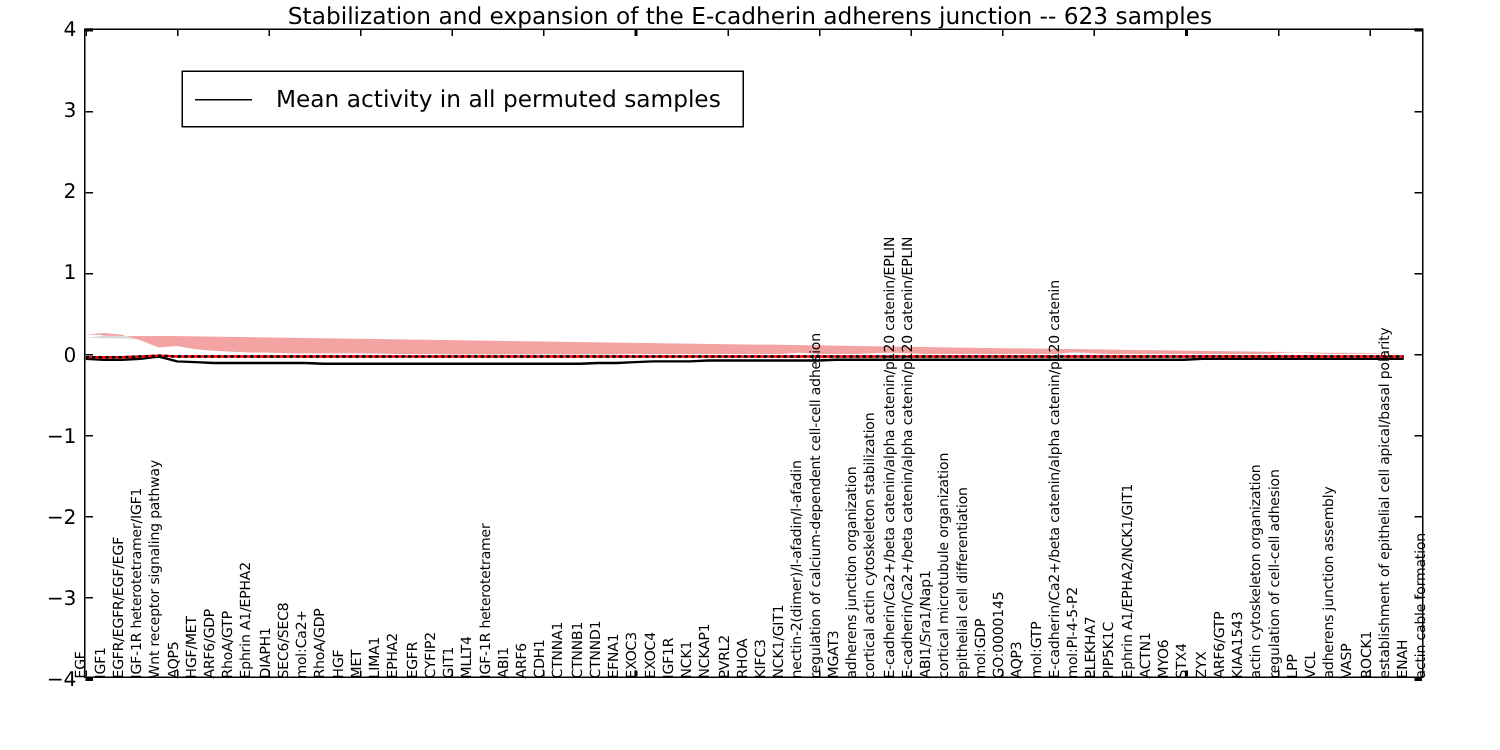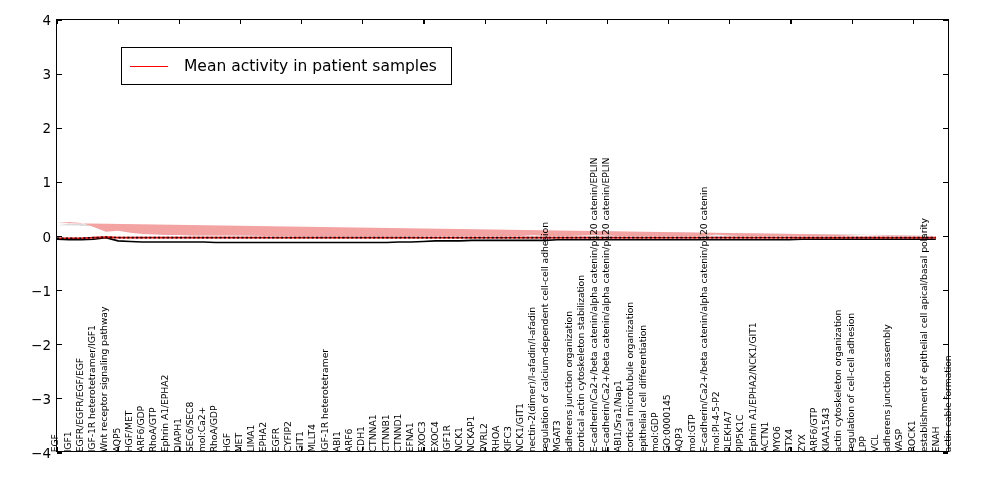--- a/index.html
+++ b/index.html
@@ -49,20 +49,21 @@
   .legrow{display:flex;align-items:center;height:26px;}
   .legline{width:38px;height:0;border-top:1.6px solid #000;margin-right:16px;}
   .legline.red{border-top-color:#ff0000;}
   .legtxt{font-size:15.5px;color:#000;white-space:nowrap;}
 </style>
 </head>
 <body>
 
 <div id="fig">
 
+  <div id="title">Stabilization and expansion of the E-cadherin adherens junction -- 623 samples</div>
 
 
   <div id="axes">
     <svg id="plotsvg" viewBox="0 0 893 433" preserveAspectRatio="none">
         <path d="M0.00 206.22 L12.23 204.59 L24.47 204.59 L36.70 207.30 L48.93 210.00 L61.16 210.00 L73.40 212.71 L85.63 214.34 L97.86 214.88 L110.10 215.42 L122.33 215.96 L134.56 216.50 L146.79 216.50 L159.03 216.50 L171.26 216.50 L183.49 216.50 L195.73 217.04 L207.96 217.04 L220.19 217.04 L232.42 217.04 L244.66 217.58 L256.89 217.58 L269.12 217.58 L281.36 217.58 L293.59 217.58 L305.82 217.58 L318.05 217.58 L330.29 217.58 L342.52 217.58 L354.75 217.58 L366.99 217.04 L379.22 216.50 L391.45 216.50 L403.68 216.50 L415.92 216.50 L428.15 216.50 L440.38 216.50 L452.62 216.50 L464.85 216.50 L477.08 216.50 L489.32 216.50 L501.55 216.50 L513.78 216.50 L526.01 216.50 L538.25 216.50 L550.48 216.50 L562.71 216.50 L574.95 216.50 L587.18 216.50 L599.41 216.50 L611.64 216.50 L623.88 216.50 L636.11 216.50 L648.34 216.50 L660.58 216.50 L672.81 216.50 L685.04 216.50 L697.27 216.50 L709.51 216.50 L721.74 216.50 L733.97 216.50 L746.21 215.96 L758.44 215.96 L770.67 215.96 L782.90 215.96 L795.14 215.96 L807.37 215.96 L819.60 215.96 L831.84 215.96 L844.07 216.50 L856.30 216.50 L868.53 216.50 L880.77 216.50 L893.00 NaN L893.00 NaN L880.77 224.08 L868.53 224.08 L856.30 224.08 L844.07 224.08 L831.84 224.62 L819.60 224.62 L807.37 224.62 L795.14 224.62 L782.90 224.62 L770.67 224.62 L758.44 224.62 L746.21 224.62 L733.97 225.16 L721.74 225.16 L709.51 225.16 L697.27 225.16 L685.04 225.16 L672.81 225.16 L660.58 225.16 L648.34 225.16 L636.11 225.16 L623.88 225.16 L611.64 225.16 L599.41 225.16 L587.18 225.16 L574.95 225.16 L562.71 225.16 L550.48 225.16 L538.25 225.16 L526.01 225.16 L513.78 225.16 L501.55 225.16 L489.32 226.24 L477.08 226.24 L464.85 226.24 L452.62 226.24 L440.38 226.24 L428.15 226.24 L415.92 226.24 L403.68 227.33 L391.45 227.33 L379.22 227.33 L366.99 227.87 L354.75 228.41 L342.52 228.41 L330.29 229.49 L318.05 229.49 L305.82 229.49 L293.59 229.49 L281.36 229.49 L269.12 229.49 L256.89 229.49 L244.66 229.49 L232.42 230.03 L220.19 230.03 L207.96 230.03 L195.73 230.03 L183.49 230.57 L171.26 230.57 L159.03 230.57 L146.79 229.49 L134.56 229.49 L122.33 230.03 L110.10 230.57 L97.86 231.11 L85.63 231.66 L73.40 232.20 L61.16 233.82 L48.93 227.33 L36.70 233.28 L24.47 237.07 L12.23 237.07 L0.00 234.36 Z" fill="#d9d9d9" stroke="none"></path>
         <path d="M0.00 204.05 L12.23 202.97 L24.47 204.05 L36.70 207.84 L48.93 212.71 L61.16 211.63 L73.40 213.79 L85.63 214.88 L97.86 215.42 L110.10 215.96 L122.33 215.96 L134.56 216.50 L146.79 216.50 L159.03 216.50 L171.26 216.50 L183.49 216.50 L195.73 216.50 L207.96 217.04 L220.19 217.04 L232.42 217.04 L244.66 217.04 L256.89 217.04 L269.12 217.04 L281.36 217.04 L293.59 217.04 L305.82 217.04 L318.05 217.04 L330.29 217.04 L342.52 217.04 L354.75 217.04 L366.99 217.04 L379.22 217.04 L391.45 217.04 L403.68 217.04 L415.92 217.04 L428.15 217.04 L440.38 217.04 L452.62 217.04 L464.85 217.04 L477.08 215.96 L489.32 217.04 L501.55 217.04 L513.78 217.04 L526.01 216.50 L538.25 215.96 L550.48 216.50 L562.71 217.04 L574.95 217.04 L587.18 217.04 L599.41 217.04 L611.64 217.04 L623.88 217.04 L636.11 217.04 L648.34 217.04 L660.58 215.42 L672.81 216.50 L685.04 217.04 L697.27 217.04 L709.51 217.04 L721.74 217.04 L733.97 217.04 L746.21 217.04 L758.44 217.04 L770.67 217.04 L782.90 217.04 L795.14 216.50 L807.37 215.96 L819.60 216.50 L831.84 217.04 L844.07 217.04 L856.30 217.04 L868.53 217.04 L880.77 217.04 L893.00 NaN L893.00 NaN L880.77 220.29 L868.53 220.29 L856.30 220.29 L844.07 220.29 L831.84 220.29 L819.60 220.83 L807.37 221.37 L795.14 220.83 L782.90 220.29 L770.67 220.29 L758.44 220.29 L746.21 220.29 L733.97 220.29 L721.74 220.29 L709.51 220.29 L697.27 220.29 L685.04 220.29 L672.81 220.83 L660.58 221.91 L648.34 220.29 L636.11 220.29 L623.88 220.29 L611.64 220.29 L599.41 220.29 L587.18 220.29 L574.95 220.29 L562.71 220.29 L550.48 220.83 L538.25 221.37 L526.01 220.83 L513.78 220.29 L501.55 220.29 L489.32 220.29 L477.08 221.37 L464.85 220.29 L452.62 220.29 L440.38 220.29 L428.15 220.29 L415.92 220.29 L403.68 220.29 L391.45 220.29 L379.22 220.29 L366.99 220.29 L354.75 220.29 L342.52 220.29 L330.29 220.29 L318.05 220.29 L305.82 220.29 L293.59 220.29 L281.36 220.29 L269.12 220.29 L256.89 220.29 L244.66 220.29 L232.42 220.29 L220.19 220.29 L207.96 220.29 L195.73 220.83 L183.49 220.83 L171.26 220.83 L159.03 220.83 L146.79 220.83 L134.56 220.83 L122.33 221.37 L110.10 221.37 L97.86 221.91 L85.63 222.45 L73.40 223.54 L61.16 225.70 L48.93 223.54 L36.70 229.49 L24.47 234.36 L12.23 235.44 L0.00 234.36 Z" fill="#f4a3a3" stroke="none"></path>
         <path d="M0.00 220.29 L12.23 220.83 L24.47 220.83 L36.70 220.29 L48.93 218.66 L61.16 221.91 L73.40 222.45 L85.63 223.00 L97.86 223.00 L110.10 223.00 L122.33 223.00 L134.56 223.00 L146.79 223.00 L159.03 223.54 L171.26 223.54 L183.49 223.54 L195.73 223.54 L207.96 223.54 L220.19 223.54 L232.42 223.54 L244.66 223.54 L256.89 223.54 L269.12 223.54 L281.36 223.54 L293.59 223.54 L305.82 223.54 L318.05 223.54 L330.29 223.54 L342.52 223.00 L354.75 223.00 L366.99 222.45 L379.22 221.91 L391.45 221.91 L403.68 221.91 L415.92 221.37 L428.15 221.37 L440.38 221.37 L452.62 221.37 L464.85 221.37 L477.08 221.37 L489.32 221.37 L501.55 220.83 L513.78 220.83 L526.01 220.83 L538.25 220.83 L550.48 220.83 L562.71 220.83 L574.95 220.83 L587.18 220.83 L599.41 220.83 L611.64 220.83 L623.88 220.83 L636.11 220.83 L648.34 220.83 L660.58 220.83 L672.81 220.83 L685.04 220.83 L697.27 220.83 L709.51 220.83 L721.74 220.83 L733.97 220.83 L746.21 220.29 L758.44 220.29 L770.67 220.29 L782.90 220.29 L795.14 220.29 L807.37 220.29 L819.60 220.29 L831.84 220.29 L844.07 220.29 L856.30 220.29 L868.53 220.29 L880.77 220.29 L893.00 NaN" fill="none" stroke="#000000" stroke-width="1.6"></path>
         <path d="M0.00 219.21 L12.23 219.21 L24.47 219.21 L36.70 218.66 L48.93 218.12 L61.16 218.66 L73.40 218.66 L85.63 218.66 L97.86 218.66 L110.10 218.66 L122.33 218.66 L134.56 218.66 L146.79 218.66 L159.03 218.66 L171.26 218.66 L183.49 218.66 L195.73 218.66 L207.96 218.66 L220.19 218.66 L232.42 218.66 L244.66 218.66 L256.89 218.66 L269.12 218.66 L281.36 218.66 L293.59 218.66 L305.82 218.66 L318.05 218.66 L330.29 218.66 L342.52 218.66 L354.75 218.66 L366.99 218.66 L379.22 218.66 L391.45 218.66 L403.68 218.66 L415.92 218.66 L428.15 218.66 L440.38 218.66 L452.62 218.66 L464.85 218.66 L477.08 218.66 L489.32 218.66 L501.55 218.66 L513.78 218.66 L526.01 218.66 L538.25 218.66 L550.48 218.66 L562.71 218.66 L574.95 218.66 L587.18 218.66 L599.41 218.66 L611.64 218.66 L623.88 218.66 L636.11 218.66 L648.34 218.66 L660.58 218.66 L672.81 218.66 L685.04 218.66 L697.27 218.66 L709.51 218.66 L721.74 218.66 L733.97 218.66 L746.21 218.66 L758.44 218.66 L770.67 218.66 L782.90 218.66 L795.14 218.66 L807.37 218.66 L819.60 218.66 L831.84 218.66 L844.07 218.66 L856.30 218.66 L868.53 218.66 L880.77 218.66 L893.00 NaN" fill="none" stroke="#ff0000" stroke-width="1.6"></path>
         <path d="M0.00 219.21 L12.23 219.21 L24.47 219.21 L36.70 218.66 L48.93 218.12 L61.16 218.66 L73.40 218.66 L85.63 218.66 L97.86 218.66 L110.10 218.66 L122.33 218.66 L134.56 218.66 L146.79 218.66 L159.03 218.66 L171.26 218.66 L183.49 218.66 L195.73 218.66 L207.96 218.66 L220.19 218.66 L232.42 218.66 L244.66 218.66 L256.89 218.66 L269.12 218.66 L281.36 218.66 L293.59 218.66 L305.82 218.66 L318.05 218.66 L330.29 218.66 L342.52 218.66 L354.75 218.66 L366.99 218.66 L379.22 218.66 L391.45 218.66 L403.68 218.66 L415.92 218.66 L428.15 218.66 L440.38 218.66 L452.62 218.66 L464.85 218.66 L477.08 218.66 L489.32 218.66 L501.55 218.66 L513.78 218.66 L526.01 218.66 L538.25 218.66 L550.48 218.66 L562.71 218.66 L574.95 218.66 L587.18 218.66 L599.41 218.66 L611.64 218.66 L623.88 218.66 L636.11 218.66 L648.34 218.66 L660.58 218.66 L672.81 218.66 L685.04 218.66 L697.27 218.66 L709.51 218.66 L721.74 218.66 L733.97 218.66 L746.21 218.66 L758.44 218.66 L770.67 218.66 L782.90 218.66 L795.14 218.66 L807.37 218.66 L819.60 218.66 L831.84 218.66 L844.07 218.66 L856.30 218.66 L868.53 218.66 L880.77 218.66 L893.00 NaN" fill="none" stroke="#000000" stroke-width="1.6" stroke-dasharray="2.2,2.2"></path>
       </svg>
@@ -123,22 +124,22 @@
         <div class="xtickmark " style="left: 733.473px;"></div>
         <div class="xtickmark t" style="left: 733.473px;"></div>
         <div class="xtickmark " style="left: 794.637px;"></div>
         <div class="xtickmark t" style="left: 794.637px;"></div>
         <div class="xtickmark " style="left: 855.801px;"></div>
         <div class="xtickmark t" style="left: 855.801px;"></div>
       </div>
 
     <div id="legend">
       <div class="legrow">
-        <span class="legline red"></span>
-        <span class="legtxt">Mean activity in patient samples</span>
+        <span class="legline"></span>
+        <span class="legtxt">Mean activity in all permuted samples</span>
       </div>
     </div>
   </div>
 
   <div id="xticklabels">
       <div class="xlab" style="left: 3.4px; bottom: 0px;">EGF</div>
       <div class="xlab" style="left: 15.6329px; bottom: 0px;">IGF1</div>
       <div class="xlab" style="left: 27.8658px; bottom: 0px;">EGFR/EGFR/EGF/EGF</div>
       <div class="xlab" style="left: 40.0986px; bottom: 0px;">IGF-1R heterotetramer/IGF1</div>
       <div class="xlab" style="left: 52.3315px; bottom: 0px;">Wnt receptor signaling pathway</div>

